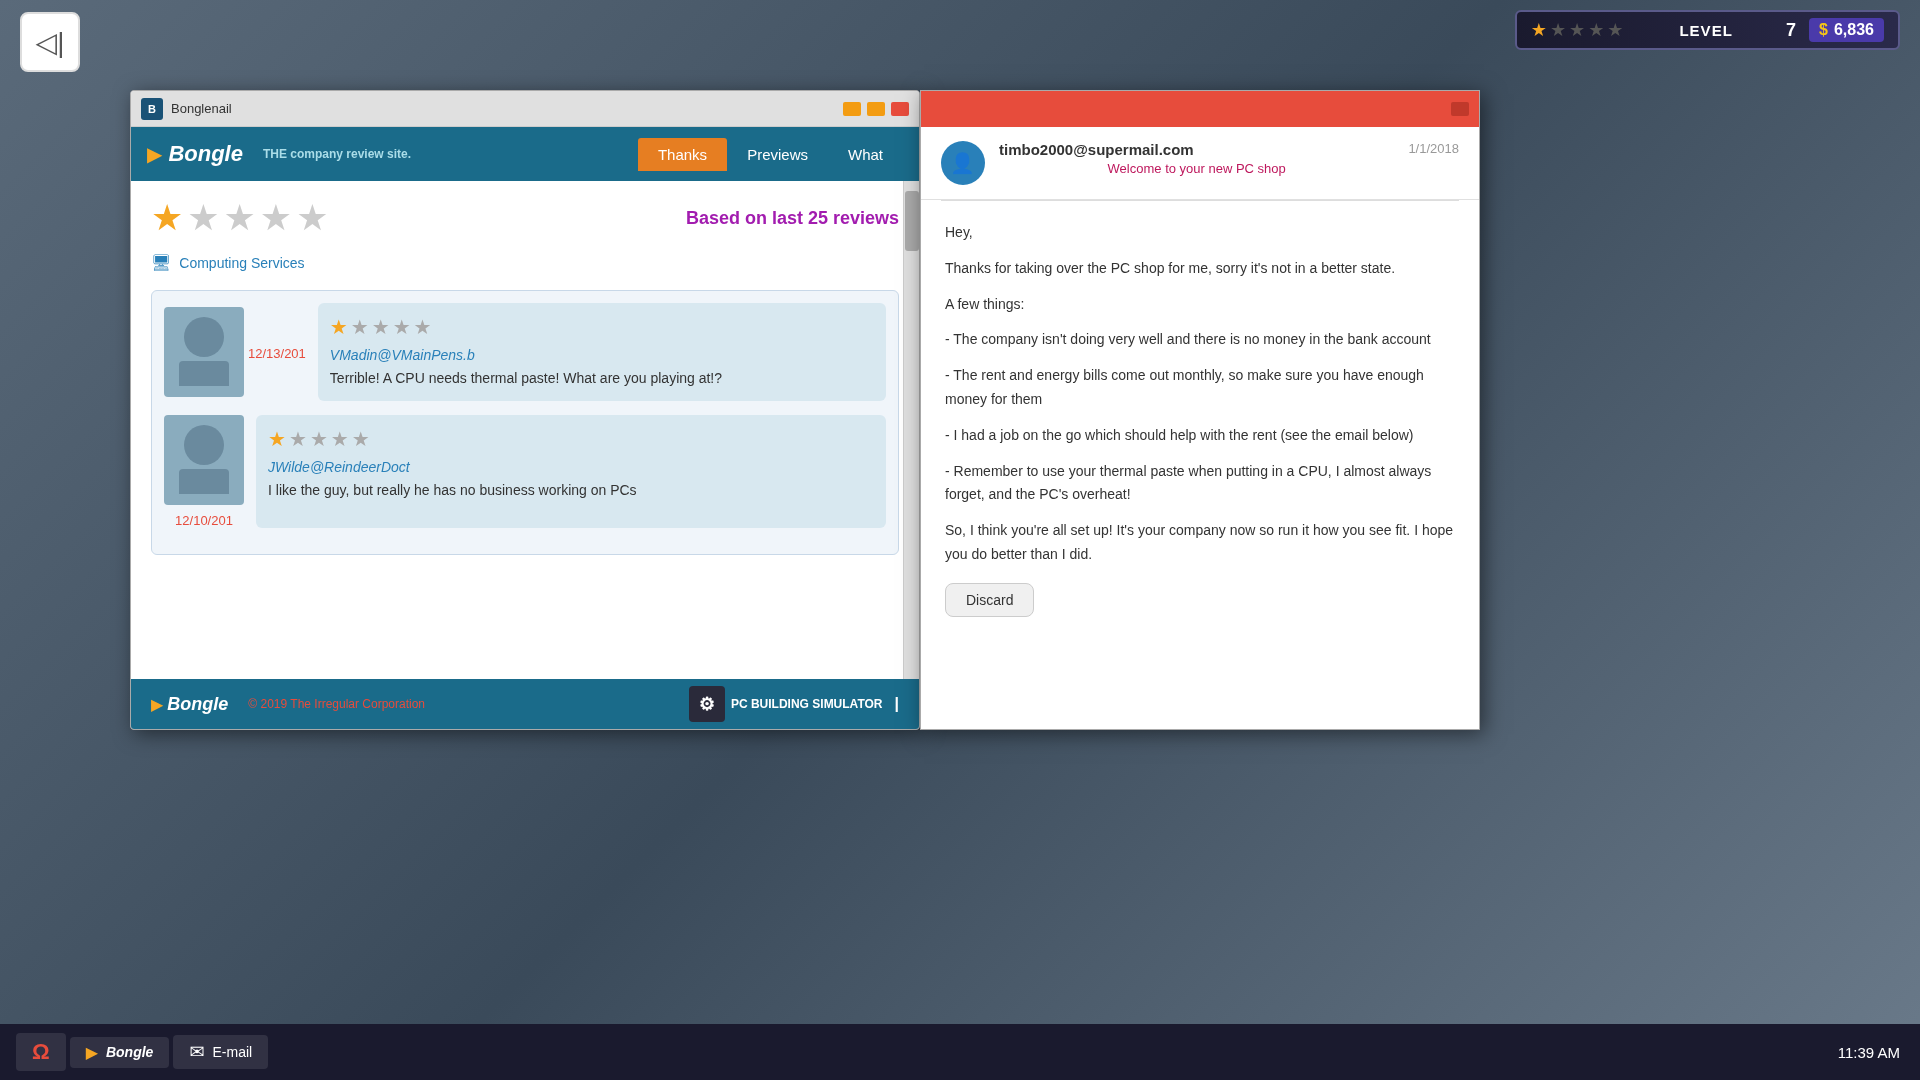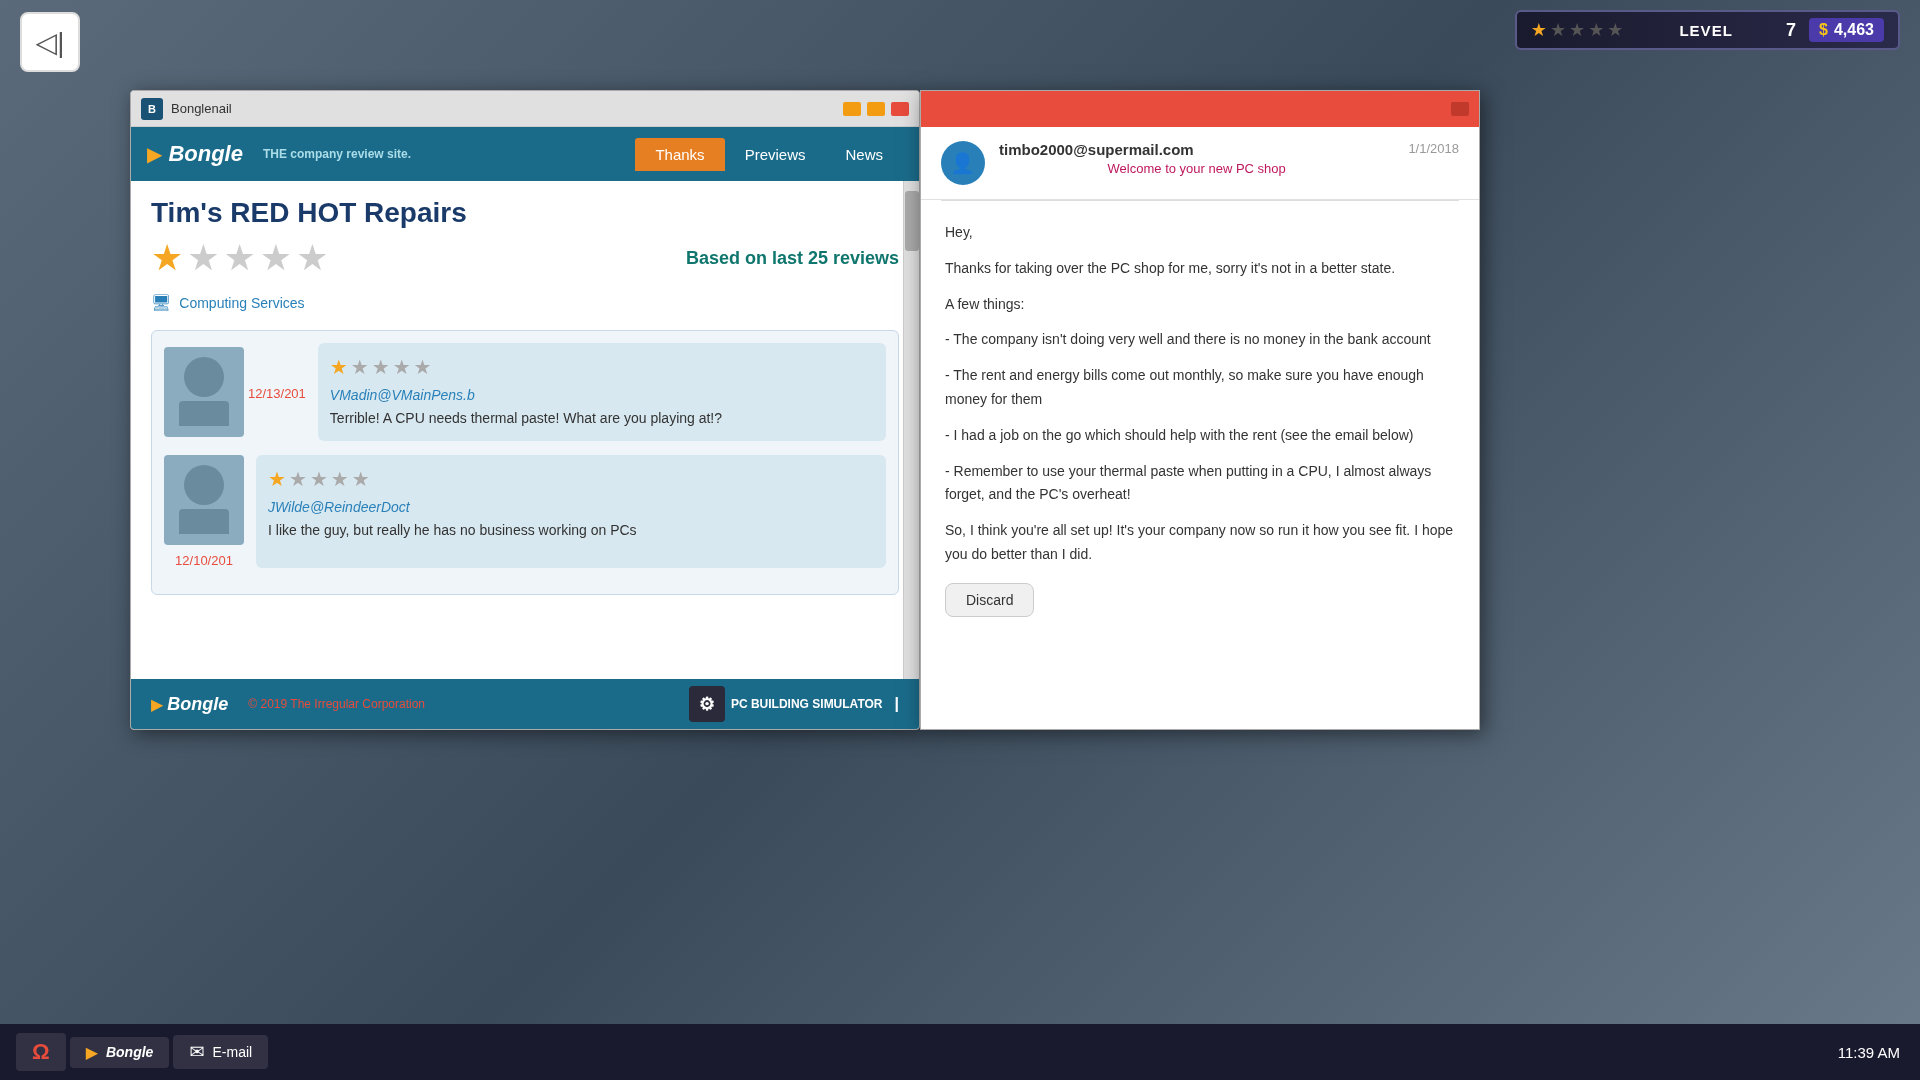--- a/index.html
+++ b/index.html
@@ -205,21 +205,21 @@
       margin-bottom: 14px;
     }
     .listing-stars {
       display: flex;
       gap: 4px;
     }
     .lst-star { font-size: 36px; }
     .lst-star.filled { color: #f5a623; }
     .lst-star.empty { color: #ccc; }
     .review-count {
-      color: #0f766e;
+      color: #a21caf;
       font-size: 18px;
       font-weight: bold;
       text-align: right;
     }
     .category-row {
       display: flex;
       align-items: center;
       gap: 8px;
       margin-bottom: 18px;
       color: #2980b9;
@@ -498,21 +498,21 @@
     <span class="hud-star empty">★</span>
     <span class="hud-star empty">★</span>
     <span class="hud-star empty">★</span>
   </div>
   <div class="hud-level">
     <span>LEVEL</span>
     &nbsp;<span style="font-size:18px;color:white;">7</span>
   </div>
   <div class="hud-money">
     <span class="dollar">$</span>
-    <span class="amount">4,463</span>
+    <span class="amount">6,836</span>
   </div>
 </div>
 
 <div class="back-btn">
   <span class="back-arrow">◁|</span>
 </div>
 
 <div class="bongle-window" style="position:absolute;top:90px;left:130px;">
 
   <div class="window-titlebar">
@@ -534,28 +534,27 @@
     </div>
     <span class="bongle-tagline">THE company review site.</span>
     <div class="nav-tabs">
       <div class="nav-tab active">
         <span>Thanks</span>
       </div>
       <div class="nav-tab">
         <span>Previews</span>
       </div>
       <div class="nav-tab">
-        <span>News</span>
+        <span>What</span>
       </div>
     </div>
   </div>
 
 
   <div class="listing-area">
-    <div class="listing-title">Tim's RED HOT Repairs</div>
 
     <div class="listing-stars-row">
       <div class="listing-stars">
         <span class="lst-star filled">★</span>
         <span class="lst-star empty">★</span>
         <span class="lst-star empty">★</span>
         <span class="lst-star empty">★</span>
         <span class="lst-star empty">★</span>
       </div>
       <div class="review-count">Based on last 25 reviews</div>

